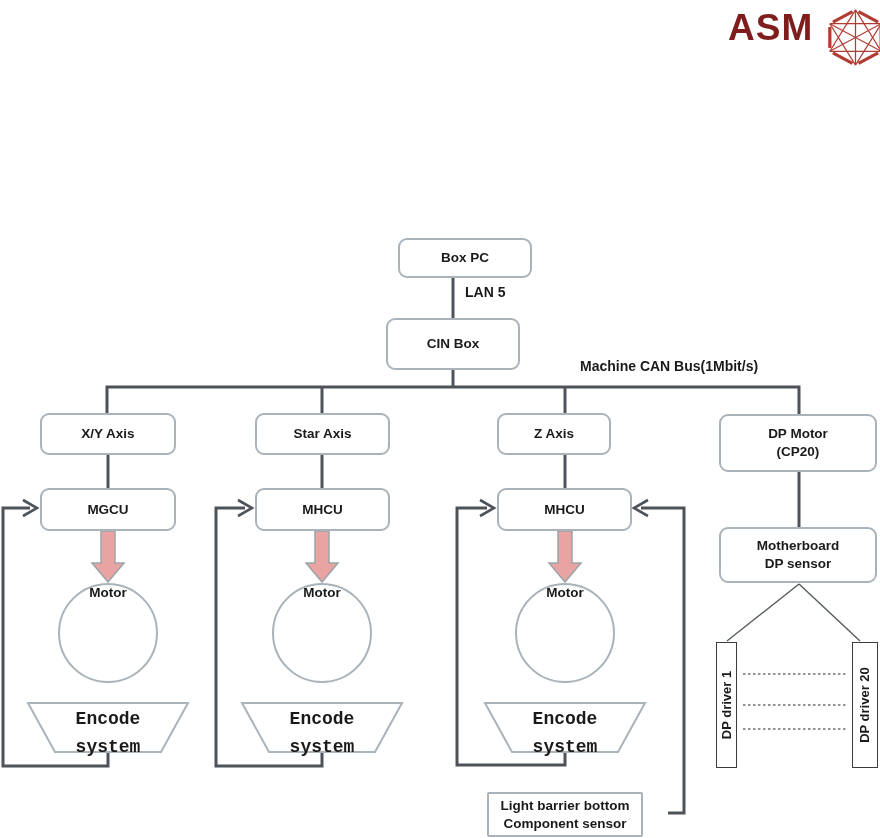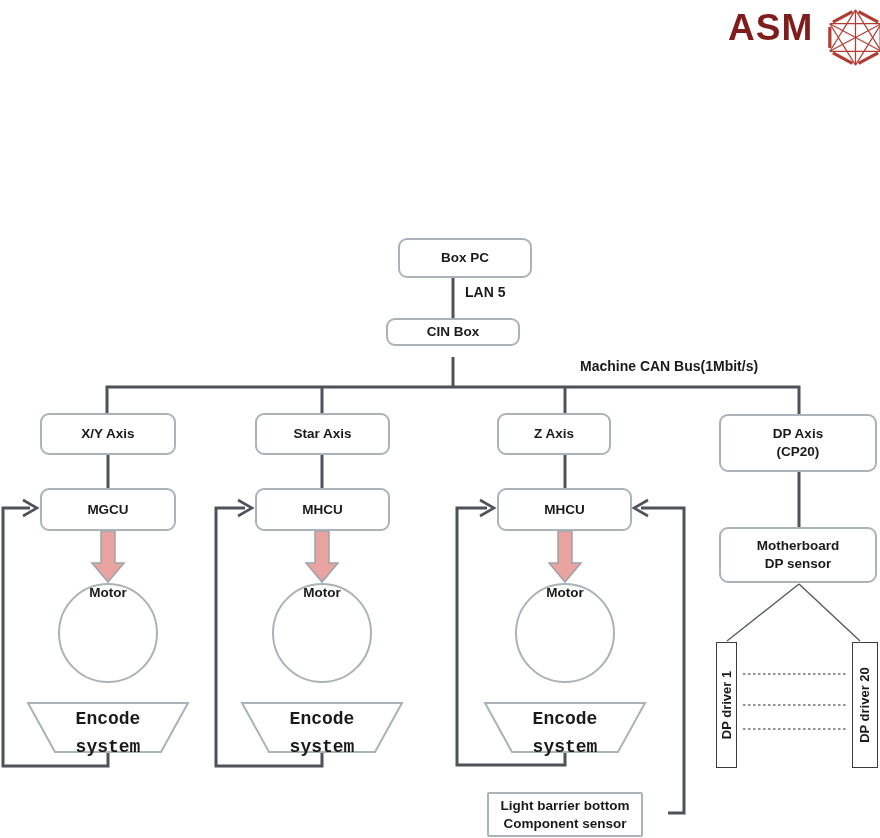--- a/index.html
+++ b/index.html
@@ -94,36 +94,36 @@
       <polygon points="101,531 115,531 115,563 124,563 108,582 92,563 101,563"></polygon>
       <polygon points="315,531 329,531 329,563 338,563 322,582 306,563 315,563"></polygon>
       <polygon points="558,531 572,531 572,563 581,563 565,582 549,563 558,563"></polygon>
     </g>
   </svg>
 
   <div class="node" style="left:386px;top:238px;width:134px;height:40px;margin-left:12px;">
     <span>Box PC</span>
   </div>
   <div class="lbl" style="left:465px;top:284px;">LAN 5</div>
-  <div class="node" style="left:386px;top:318px;width:134px;height:28px;">
+  <div class="node" style="left:386px;top:318px;width:134px;height:52px;">
     <span>CIN Box</span>
   </div>
   <div class="lbl" style="left:564px;top:358px;margin-left:16px;">Machine CAN Bus(1Mbit/s)</div>
 
   <div class="node" style="left:40px;top:413px;width:136px;height:42px;">
     <span>X/Y Axis</span>
   </div>
   <div class="node" style="left:255px;top:413px;width:135px;height:42px;">
     <span>Star Axis</span>
   </div>
   <div class="node" style="left:497px;top:413px;width:114px;height:42px;">
     <span>Z Axis</span>
   </div>
   <div class="node" style="left:719px;top:414px;width:158px;height:58px;">
-    <span>DP Axis</span>
+    <span>DP Motor</span>
     <span>(CP20)</span>
   </div>
 
   <div class="node" style="left:40px;top:488px;width:136px;height:43px;">
     <span>MGCU</span>
   </div>
   <div class="node" style="left:255px;top:488px;width:135px;height:43px;">
     <span>MHCU</span>
   </div>
   <div class="node" style="left:497px;top:488px;width:135px;height:43px;">

